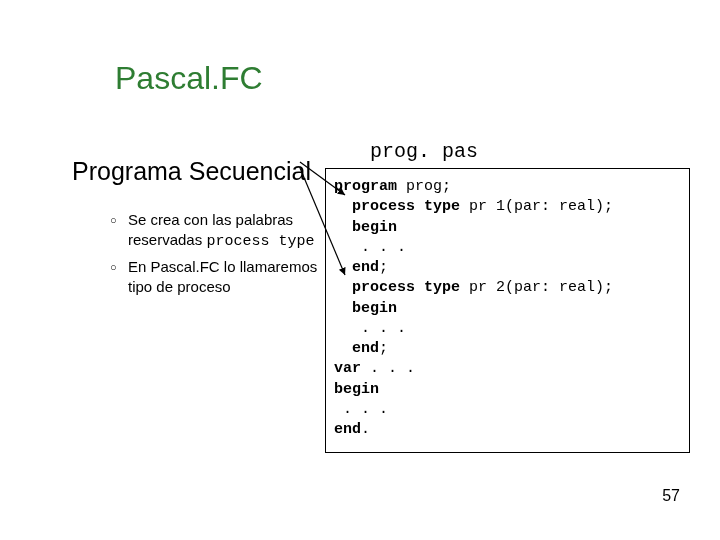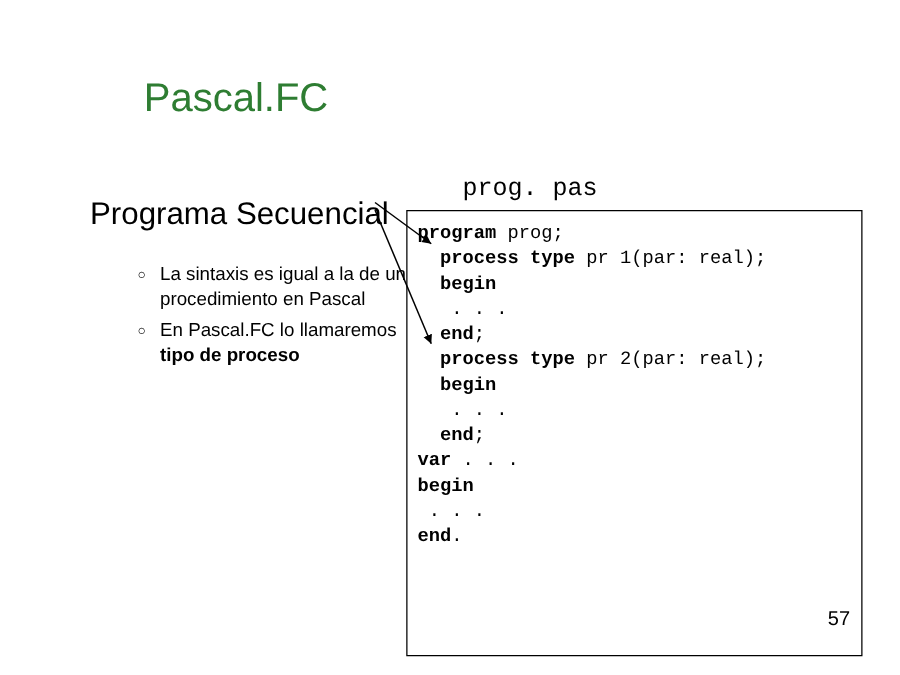--- a/index.html
+++ b/index.html
@@ -47,35 +47,35 @@
     position: absolute;
     left: 0;
     top: 0;
     font-size: 11px;
     line-height: 20px;
   }
   .code-mono {
     font-family: "Courier New", monospace;
     font-size: 15px;
   }
-  .bold { font-weight: bold; }
+  .bold { font-weight: normal; }
   .filename {
     position: absolute;
     top: 140px;
     left: 370px;
     font-family: "Courier New", monospace;
     font-size: 20px;
     color: #000;
   }
   .codebox {
     position: absolute;
     top: 168px;
     left: 325px;
     width: 365px;
-    height: 357px;
+    height: 285px;
     border: 1px solid #000;
     padding: 8px 8px 8px 8px;
     font-family: "Courier New", monospace;
     font-size: 15px;
     color: #000;
     line-height: 1.35;
     white-space: pre;
   }
   .kw { font-weight: bold; }
   .pagenum {
@@ -96,21 +96,21 @@
 </style>
 </head>
 <body>
 
 <div class="title">Pascal.FC</div>
 
 <div class="subtitle">Programa Secuencial</div>
 
 <ul class="bullets">
   <li>
-    <span>La sintaxis es igual a la de un procedimiento en Pascal</span>
+    <span>Se crea con las palabras reservadas </span><span class="code-mono">process type</span>
   </li>
   <li>
     <span>En Pascal.FC lo llamaremos </span><span class="bold">tipo de proceso</span>
   </li>
 </ul>
 
 <div class="filename">prog. pas</div>
 
 <div class="codebox"><span class="kw">program</span><span> prog;</span>
 <span class="kw">  process type</span><span> pr 1(par: real);</span>

